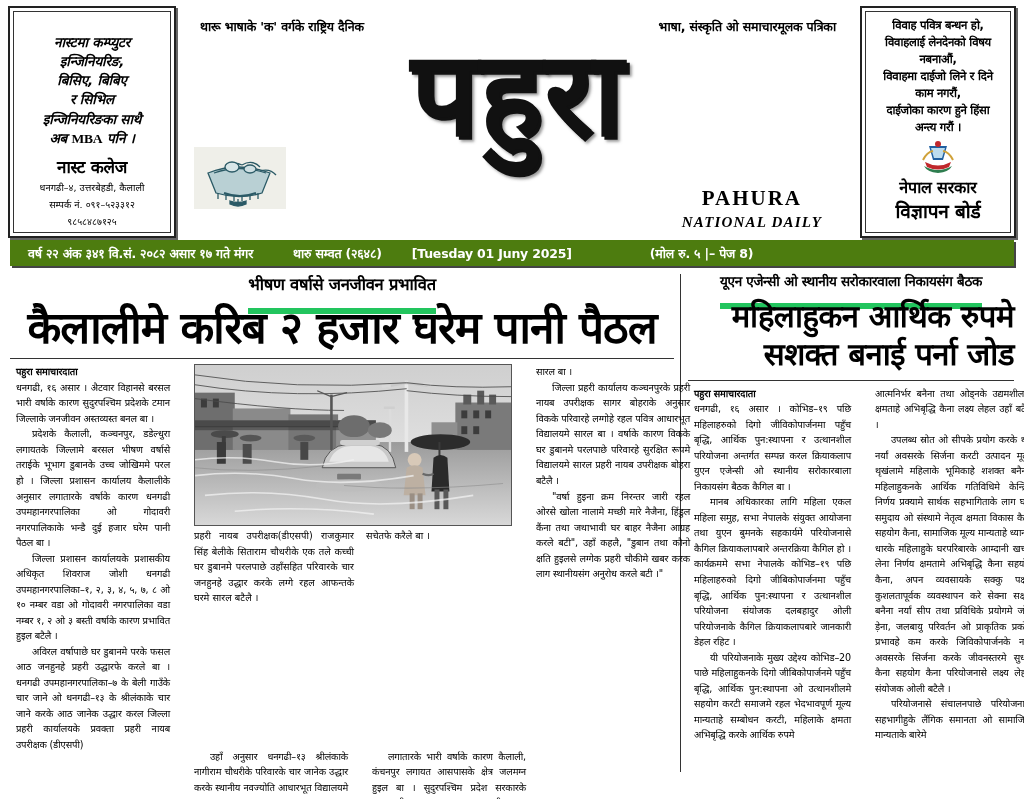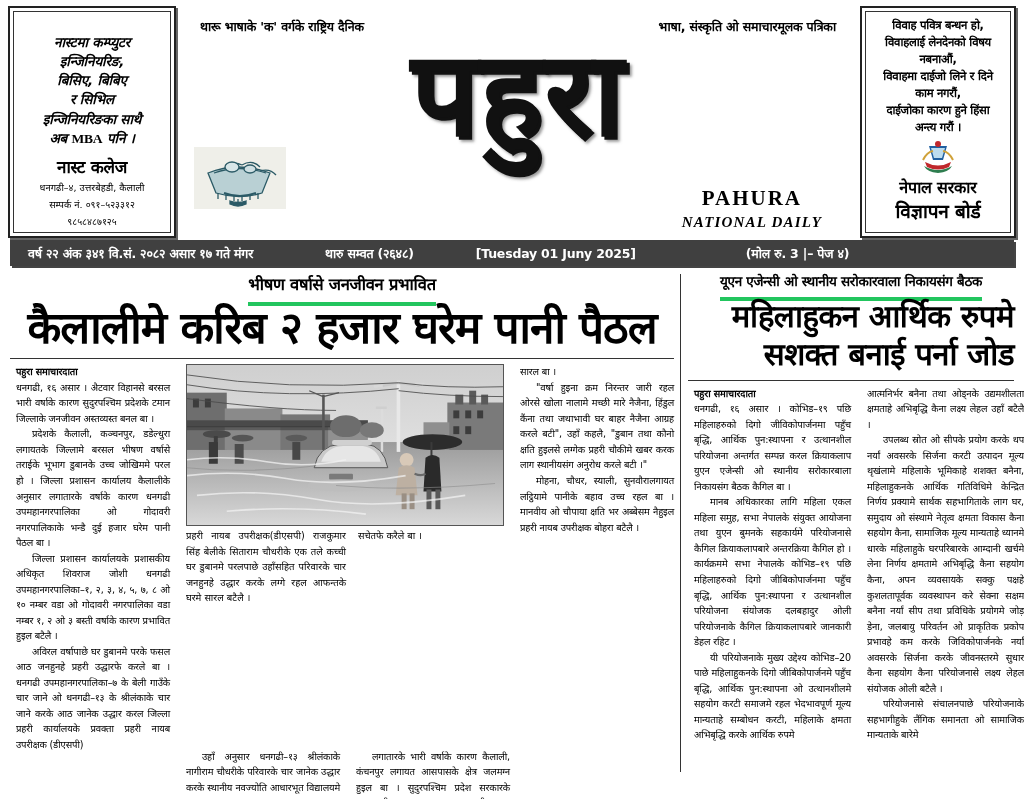--- a/index.html
+++ b/index.html
@@ -178,31 +178,30 @@
   .gov-name2 {
     font-family: "DejaVu Sans", sans-serif;
     font-weight: 700;
     font-size: 19px;
     letter-spacing: -0.2px;
   }
 
   
   .datebar {
     margin: 2px 10px 0 10px;
-    background: #404040;
+    background: #4d7c0f;
     color: #fff;
     height: 26px;
     display: flex;
     align-items: center;
     font-family: "DejaVu Sans", sans-serif;
     font-size: 12.5px;
     font-weight: 700;
     letter-spacing: -0.2px;
     box-shadow: 2px 2px 0 #444;
-    gap: 32px;
   }
   .datebar span { display:inline-block; }
   .db1 { margin-left: 18px; }
   .db2 { margin-left: 40px; }
   .db3 { margin-left: 30px; }
   .db4 { margin-left: 78px; }
 
   
   .content {
     display: flex;
@@ -222,22 +221,22 @@
   
   .kicker {
     text-align: center;
     font-family: "DejaVu Sans", sans-serif;
     font-weight: 700;
     font-size: 16.5px;
     letter-spacing: -0.3px;
     padding-bottom: 2px;
   }
   .kicker span {
-    border-bottom: 4px solid #22c55e;
-    padding-bottom: 8px;
+    border-bottom: 6px solid #22c55e;
+    padding-bottom: 14px;
   }
   .headline-main {
     text-align: center;
     font-family: "DejaVu Sans", sans-serif;
     font-weight: 700;
     font-size: 44px;
     line-height: 1.12;
     letter-spacing: -1px;
     margin-top: 6px;
     white-space: nowrap;
@@ -253,21 +252,21 @@
   }
   .hr-under {
     border: none;
     border-top: 1px solid #333;
     margin: 6px 0 5px 0;
   }
 
   
   .cols {
     display: flex;
-    gap: 4px;
+    gap: 12px;
   }
   .col {
     font-family: "DejaVu Sans", sans-serif;
     font-size: 9.6px;
     line-height: 1.62;
     text-align: justify;
     letter-spacing: -0.15px;
     box-sizing: border-box;
     padding: 0 6px;
     overflow: hidden;
@@ -373,21 +372,21 @@
       <div class="gov-name1">नेपाल सरकार</div>
       <div class="gov-name2">विज्ञापन बोर्ड</div>
     </div>
   </div>
 </div>
 
 <div class="datebar">
   <span class="db1">वर्ष २२  अंक  ३४१  वि.सं. २०८२ असार १७ गते मंगर</span>
   <span class="db2">थारु सम्वत (२६४८)</span>
   <span class="db3">[Tuesday 01 Juny  2025]</span>
-  <span class="db4">(मोल रु. 3 |– पेज ४)</span>
+  <span class="db4">(मोल रु. ५ |– पेज 8)</span>
 </div>
 
 <div class="content">
 
   <div class="left-section">
     <div class="kicker"><span>भीषण वर्षासे जनजीवन प्रभावित</span></div>
     <div class="headline-main">कैलालीमे करिब २ हजार घरेम पानी पैठल</div>
     <hr class="hr-under">
 
     <div class="cols left-cols">
@@ -499,22 +498,22 @@
         </svg>
 
         <div class="flex-row">
           <div class="photo-caption" style="width:166px;flex:0 0 166px;padding-right:6px;box-sizing:border-box;text-align:justify;">प्रहरी नायब उपरीक्षक(डीएसपी) राजकुमार सिंह बेलीके  सिताराम चौधरीके एक तले कच्ची घर डुबानमे परलपाछे उहाँसहित परिवारके चार जनहुनहे उद्धार करके लग्गे रहल आफन्तके घरमे सारल बटैलै ।</div>
           <div class="photo-caption" style="width:152px;flex:0 0 152px;padding-left:6px;box-sizing:border-box;">सचेतफे करैले बा ।</div>
         </div>
       </div>
 
       <div class="col">
         <p class="noind">सारल बा ।</p>
+        <p>जिल्ला प्रहरी कार्यालय कञ्चनपुरके प्रहरी नायब उपरीक्षक सागर बोहराके अनुसार विकके परिवारहे लग्गोहे रहल पवित्र आधारभूत विद्यालयमे सारल बा । वर्षाके कारण विकके घर डुबानमे परलपाछे परिवारहे सुरक्षित रूपमे विद्यालयमे सारल प्रहरी नायब उपरीक्षक बोहरा बटैलै ।</p>
         <p>"वर्षा हुइना क्रम निरन्तर जारी रहल ओरसे खोला नालामे मच्छी मारे नैजैना, हिंडुल कैंना तथा जथाभावी घर बाहर नैजैना आग्रह करले बटी", उहाँ कहलै, "डुबान तथा कौनो क्षति हुइलसे लग्गेक प्रहरी चौकीमे खबर करक लाग स्थानीयसंग अनुरोध करले बटी ।"</p>
-        <p>मोहना,  चौधर,  स्याली, सुनवौरालगायत लट्ठियामे पानीके बहाव उच्च रहल बा । मानवीय ओ चौपाया क्षति भर अब्बेसम नैहुइल प्रहरी नायब उपरीक्षक बोहरा बटैलै ।</p>
       </div>
     </div>
 
     <div class="cols left-cols" style="margin-top:-4px;">
       <div class="col" style="visibility:hidden;width:166px;flex:0 0 166px;"></div>
       <div class="col">
         <p>उहाँ अनुसार धनगढी–१३ श्रीलंकाके नागीराम चौधरीके परिवारके चार जानेक उद्धार करके स्थानीय नवज्योति आधारभूत विद्यालयमे राखल बा ।</p>
 
       </div>
       <div class="col">

